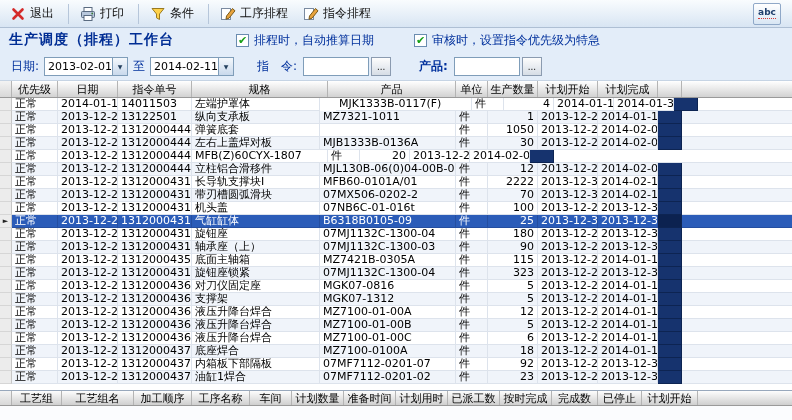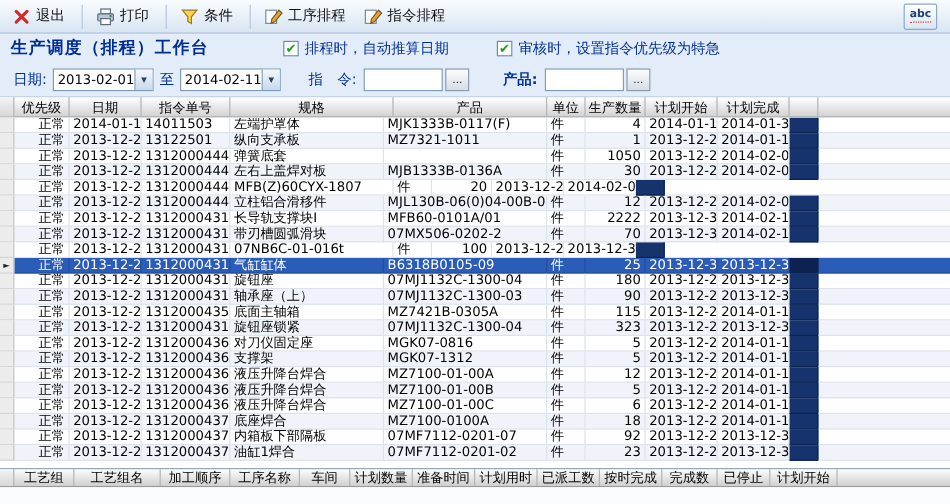--- a/index.html
+++ b/index.html
@@ -50,21 +50,21 @@
   .hind{width:12px;flex:0 0 12px;background:linear-gradient(#f3f3f3,#d8d8d8);border-right:1px solid #b4b4b4;}
   .hfill{flex:1;border-right:none;}
   .grid-body{height:292px;flex:0 0 292px;background:#fff;overflow:hidden;}
   .grow{display:flex;height:13px;background:#fff;}
   .grow.alt{background:#f0f4fa;}
   .grow .ind{width:12px;flex:0 0 12px;background:#ececec;border-right:1px solid #c6c6c6;border-bottom:1px solid #d6d6d6;
     font-size:7px;display:flex;align-items:center;justify-content:center;color:#222;overflow:hidden;}
   .gcell{padding:0 3px;line-height:12px;font-size:11px;white-space:nowrap;overflow:hidden;
     border-right:1px solid #dde3ec;border-bottom:1px solid #dde3ec;color:#000;}
   .gcell.num{text-align:right;}
-  .gcell.ctr{text-align:right;}
+  .gcell.ctr{text-align:left;}
   .darkcell{width:24px;flex:0 0 24px;background:#16336e;border-right:1px solid #0d2452;border-bottom:1px solid #0d2452;}
   .gfill{flex:1;border-right:none;}
   .grow.sel{background:#2b5cb8;}
   .grow.sel .gcell{color:#fff;border-color:#244ea0;}
   .grow.sel .darkcell{background:#0c2250;}
 
   
   .bottom-header{height:16px;flex:0 0 16px;display:flex;background:linear-gradient(#fdfdfd,#cfcfcf);
     border-top:1px solid #98a8bc;border-bottom:1px solid #9a9a9a;}
   .bottom-filler{flex:1;background:#fbfcfe;}
@@ -174,21 +174,21 @@
       <div class="hcell" style="flex: 0 0 24px;"></div>
       <div class="hcell hfill"></div>
     </div>
   <div class="grid-body">
       <div class="grow">
         <div class="ind"></div>
         <div class="gcell ctr" style="width: 46px; flex: 0 0 46px;">正常</div>
         <div class="gcell" style="width: 60px; flex: 0 0 60px;">2014-01-15</div>
         <div class="gcell" style="width: 74px; flex: 0 0 74px;">14011503</div>
         <div class="gcell" style="width: 128px; flex: 0 0 128px;">左端护罩体</div>
-        <div class="gcell" style="width: 136px; flex: 0 0 136px;">MJK1333B-0117(F)</div>
+        <div class="gcell" style="width: 136px; flex: 0 0 136px; margin-left: 16px;">MJK1333B-0117(F)</div>
         <div class="gcell" style="width: 32px; flex: 0 0 32px;">件</div>
         <div class="gcell num" style="width: 50px; flex: 0 0 50px;">4</div>
         <div class="gcell" style="width: 60px; flex: 0 0 60px;">2014-01-15</div>
         <div class="gcell" style="width: 60px; flex: 0 0 60px;">2014-01-31</div>
         <div class="darkcell"></div>
         <div class="gcell gfill"></div>
       </div>
       <div class="grow alt">
         <div class="ind"></div>
         <div class="gcell ctr" style="width: 46px; flex: 0 0 46px;">正常</div>
@@ -284,20 +284,21 @@
         <div class="gcell" style="width: 60px; flex: 0 0 60px;">2013-12-30</div>
         <div class="gcell" style="width: 60px; flex: 0 0 60px;">2014-02-10</div>
         <div class="darkcell"></div>
         <div class="gcell gfill"></div>
       </div>
       <div class="grow">
         <div class="ind"></div>
         <div class="gcell ctr" style="width: 46px; flex: 0 0 46px;">正常</div>
         <div class="gcell" style="width: 60px; flex: 0 0 60px;">2013-12-24</div>
         <div class="gcell" style="width: 74px; flex: 0 0 74px;">1312000431-3</div>
+        <div class="gcell" style="width: 128px; flex: 0 0 128px;">机头盖</div>
         <div class="gcell" style="width: 136px; flex: 0 0 136px;">07NB6C-01-016t</div>
         <div class="gcell" style="width: 32px; flex: 0 0 32px;">件</div>
         <div class="gcell num" style="width: 50px; flex: 0 0 50px;">100</div>
         <div class="gcell" style="width: 60px; flex: 0 0 60px;">2013-12-24</div>
         <div class="gcell" style="width: 60px; flex: 0 0 60px;">2013-12-30</div>
         <div class="darkcell"></div>
         <div class="gcell gfill"></div>
       </div>
       <div class="grow alt sel">
         <div class="ind">►</div>

